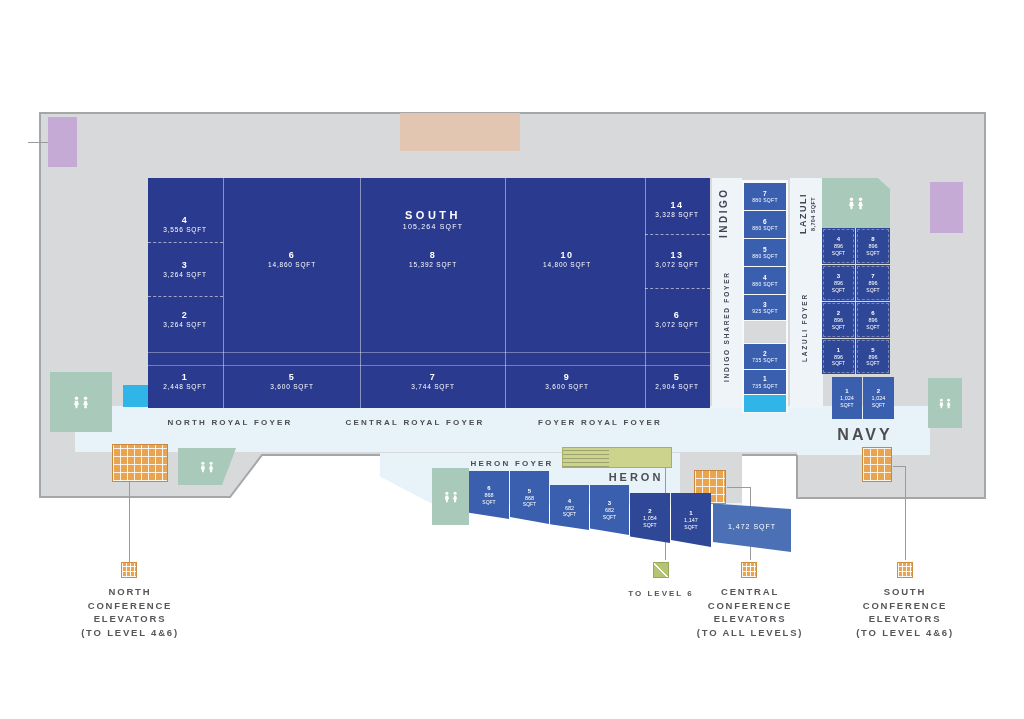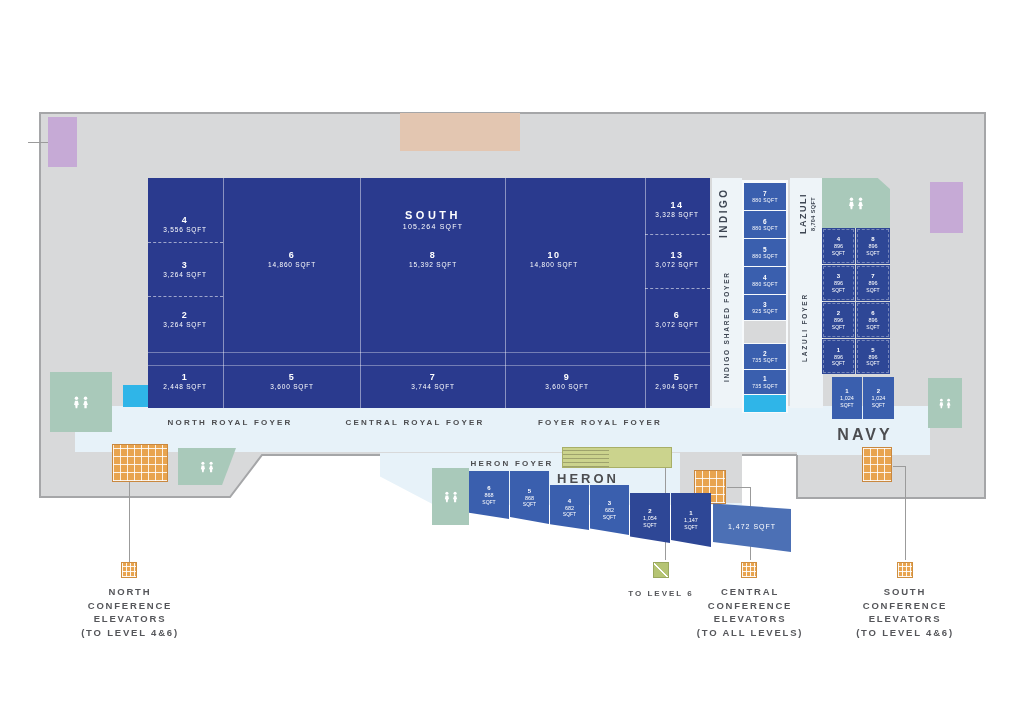--- a/index.html
+++ b/index.html
@@ -107,21 +107,21 @@
     <span class="sq">3,600 SQFT</span>
   </div>
   <div class="rlabel" style="left:433px;top:250px">
     <span class="num">8</span>
     <span class="sq">15,392 SQFT</span>
   </div>
   <div class="rlabel" style="left:433px;top:372px">
     <span class="num">7</span>
     <span class="sq">3,744 SQFT</span>
   </div>
-  <div class="rlabel" style="left:554px;top:250px">
+  <div class="rlabel" style="left:567px;top:250px">
     <span class="num">10</span>
     <span class="sq">14,800 SQFT</span>
   </div>
   <div class="rlabel" style="left:567px;top:372px">
     <span class="num">9</span>
     <span class="sq">3,600 SQFT</span>
   </div>
   <div class="rlabel" style="left:677px;top:200px">
     <span class="num">14</span>
     <span class="sq">3,328 SQFT</span>
@@ -318,21 +318,21 @@
   </div>
   <div class="room" style="left:713px;top:502px;width:78px;height:50px;background:var(--annex);
        clip-path:polygon(0 3%,100% 14%,100% 100%,0 80%);font-size:7px;letter-spacing:1px">
     <span>1,472 SQFT</span>
   </div>
 
   <div class="maplabel" style="left:230px;top:418px;font-size:8px;letter-spacing:2.2px">NORTH ROYAL FOYER</div>
   <div class="maplabel" style="left:415px;top:418px;font-size:8px;letter-spacing:2.2px">CENTRAL ROYAL FOYER</div>
   <div class="maplabel" style="left:600px;top:418px;font-size:8px;letter-spacing:2.2px">FOYER ROYAL FOYER</div>
   <div class="maplabel" style="left:512px;top:459px;font-size:8px;letter-spacing:2.2px">HERON FOYER</div>
-  <div class="maplabel" style="left:588px;top:471px;font-size:13px;letter-spacing:3px">HERON</div>
+  <div class="maplabel" style="left:636px;top:471px;font-size:11px;letter-spacing:3px">HERON</div>
 
   <div class="vlabel" style="left:718px;top:180px;height:66px;font-size:10px;letter-spacing:2.5px">INDIGO</div>
   <div class="vlabel" style="left:723px;top:246px;height:162px;font-size:6.5px;letter-spacing:1.8px">INDIGO SHARED FOYER</div>
   <div class="vlabel" style="left:798px;top:182px;height:64px;font-size:9px;letter-spacing:1.5px">LAZULI</div>
   <div class="vlabel" style="left:810px;top:182px;height:64px;font-size:5.5px;letter-spacing:.4px;font-weight:bold">8,704 SQFT</div>
   <div class="vlabel" style="left:801px;top:266px;height:124px;font-size:6.5px;letter-spacing:1.8px">LAZULI FOYER</div>
 
   <div class="leader" style="left:129px;top:482px;width:1px;height:80px"></div>
   <div class="leader" style="left:598px;top:458px;width:68px;height:1px"></div>
   <div class="leader" style="left:665px;top:458px;width:1px;height:102px"></div>

